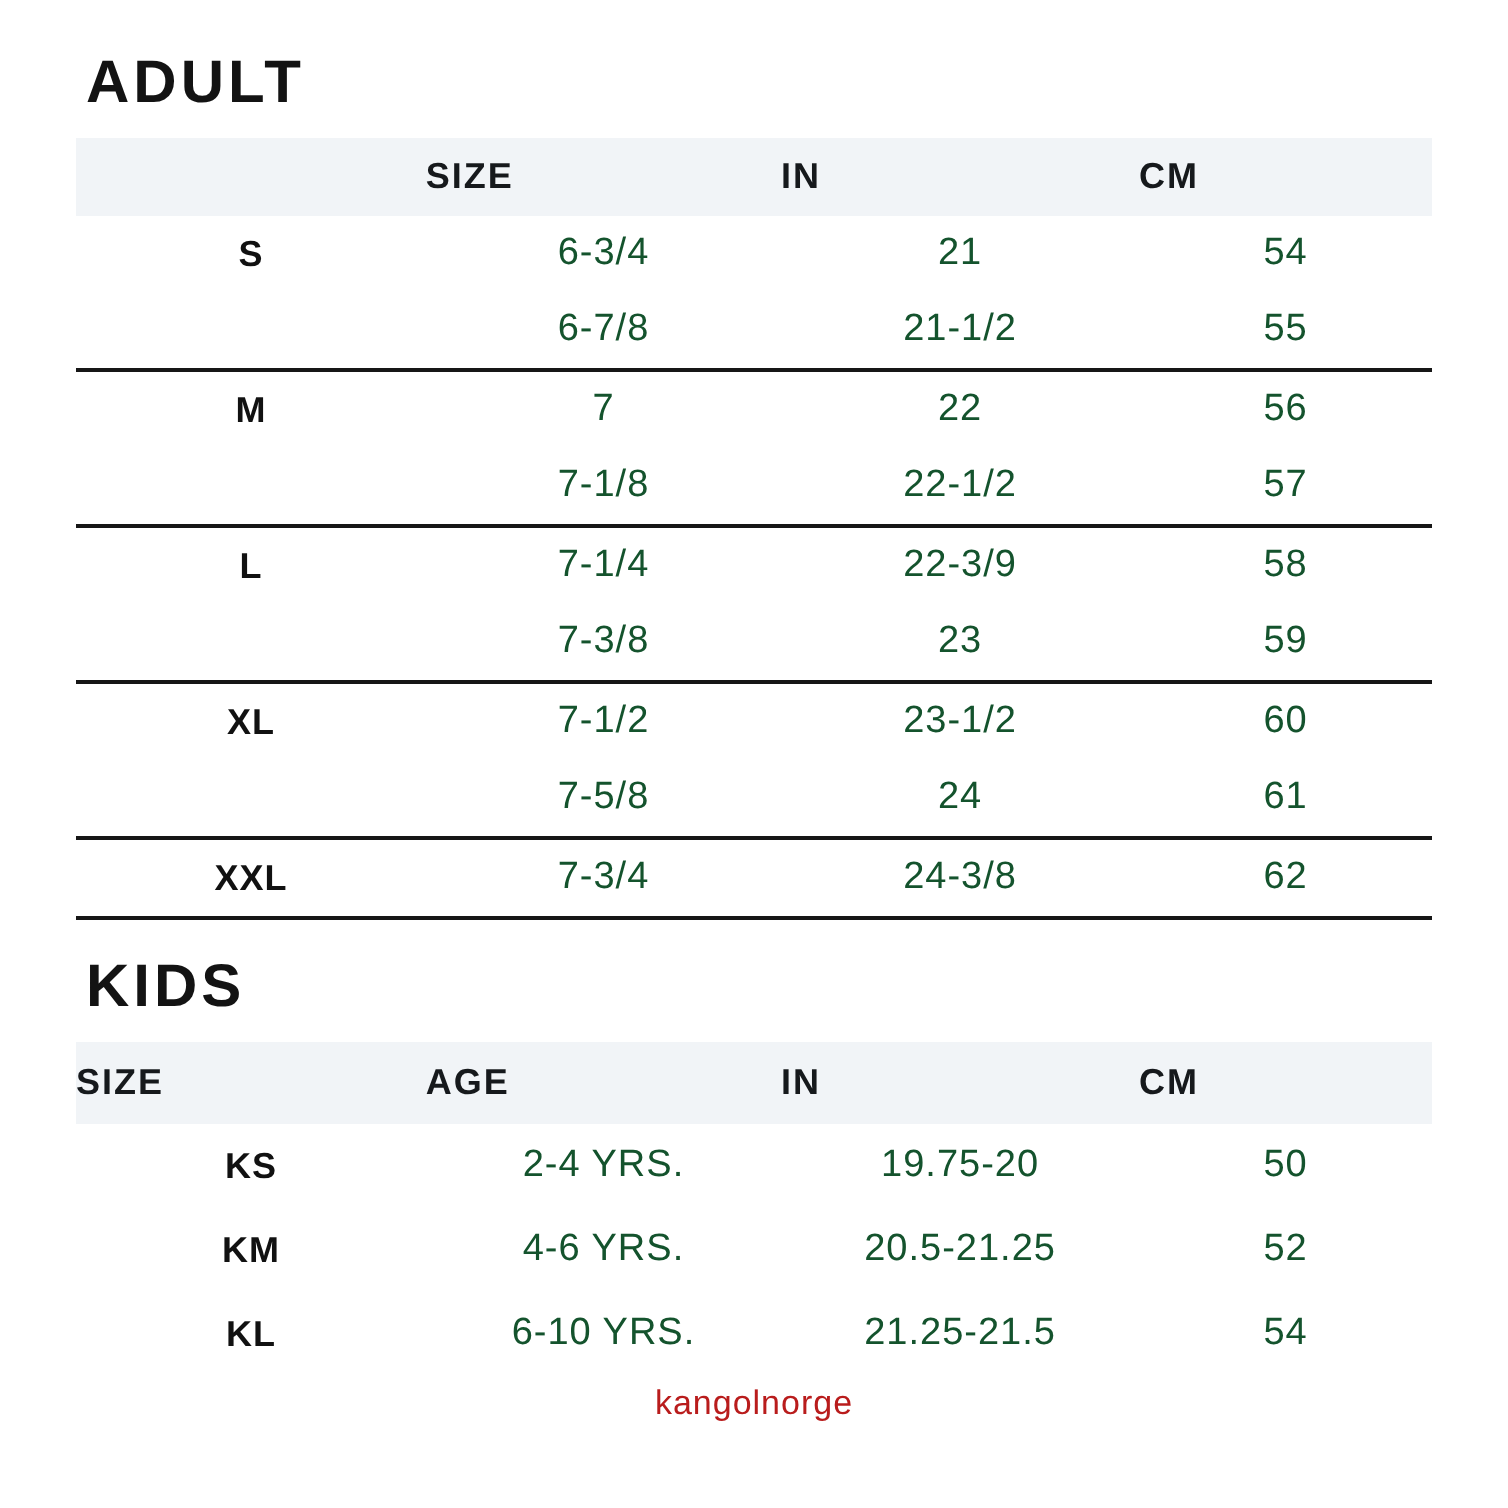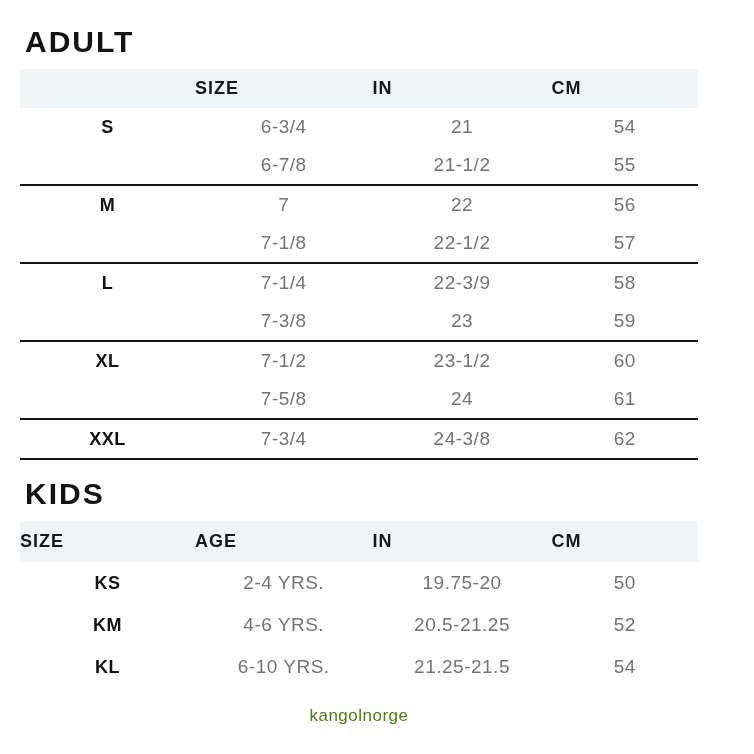--- a/index.html
+++ b/index.html
@@ -4,21 +4,21 @@
 <style>
   html, body {
     margin: 0;
     padding: 0;
     background: #ffffff;
   }
   .page {
     width: 754px;
     height: 754px;
     box-sizing: border-box;
-    padding: 28px 38px 0 20px;
+    padding: 28px 38px 0 38px;
     font-family: "Liberation Sans", sans-serif;
     color: #111;
     background: #ffffff;
     overflow: hidden;
   }
   .section-title {
     font-size: 30px;
     line-height: 28px;
     font-weight: 800;
     letter-spacing: 2px;
@@ -49,39 +49,39 @@
   }
   table.kids-table th { height: 41px; }
   table.size-table td {
     height: 38px;
     text-align: center;
     vertical-align: middle;
     padding: 0;
     font-size: 19px;
     font-weight: 300;
     letter-spacing: 0.5px;
-    color: #737373;
+    color: #14532d;
   }
   table.kids-table td { height: 42px; margin-top: 41px; }
   table.size-table td.row-label {
     font-size: 18px;
     font-weight: 700;
     letter-spacing: 0.5px;
     color: #111;
   }
   tbody.size-group {
     border-bottom: 2px solid #161616;
   }
   .footer-brand {
-    margin-top: 18px;
+    margin-top: 4px;
     width: 678px;
     text-align: center;
     font-size: 17px;
     letter-spacing: 0.5px;
-    color: #4d7c0f;
+    color: #b91c1c;
   }
 </style>
 </head>
 <body>
 
 <div class="page">
 
   <h2 class="section-title">ADULT</h2>
 
   <table class="size-table adult-table">

